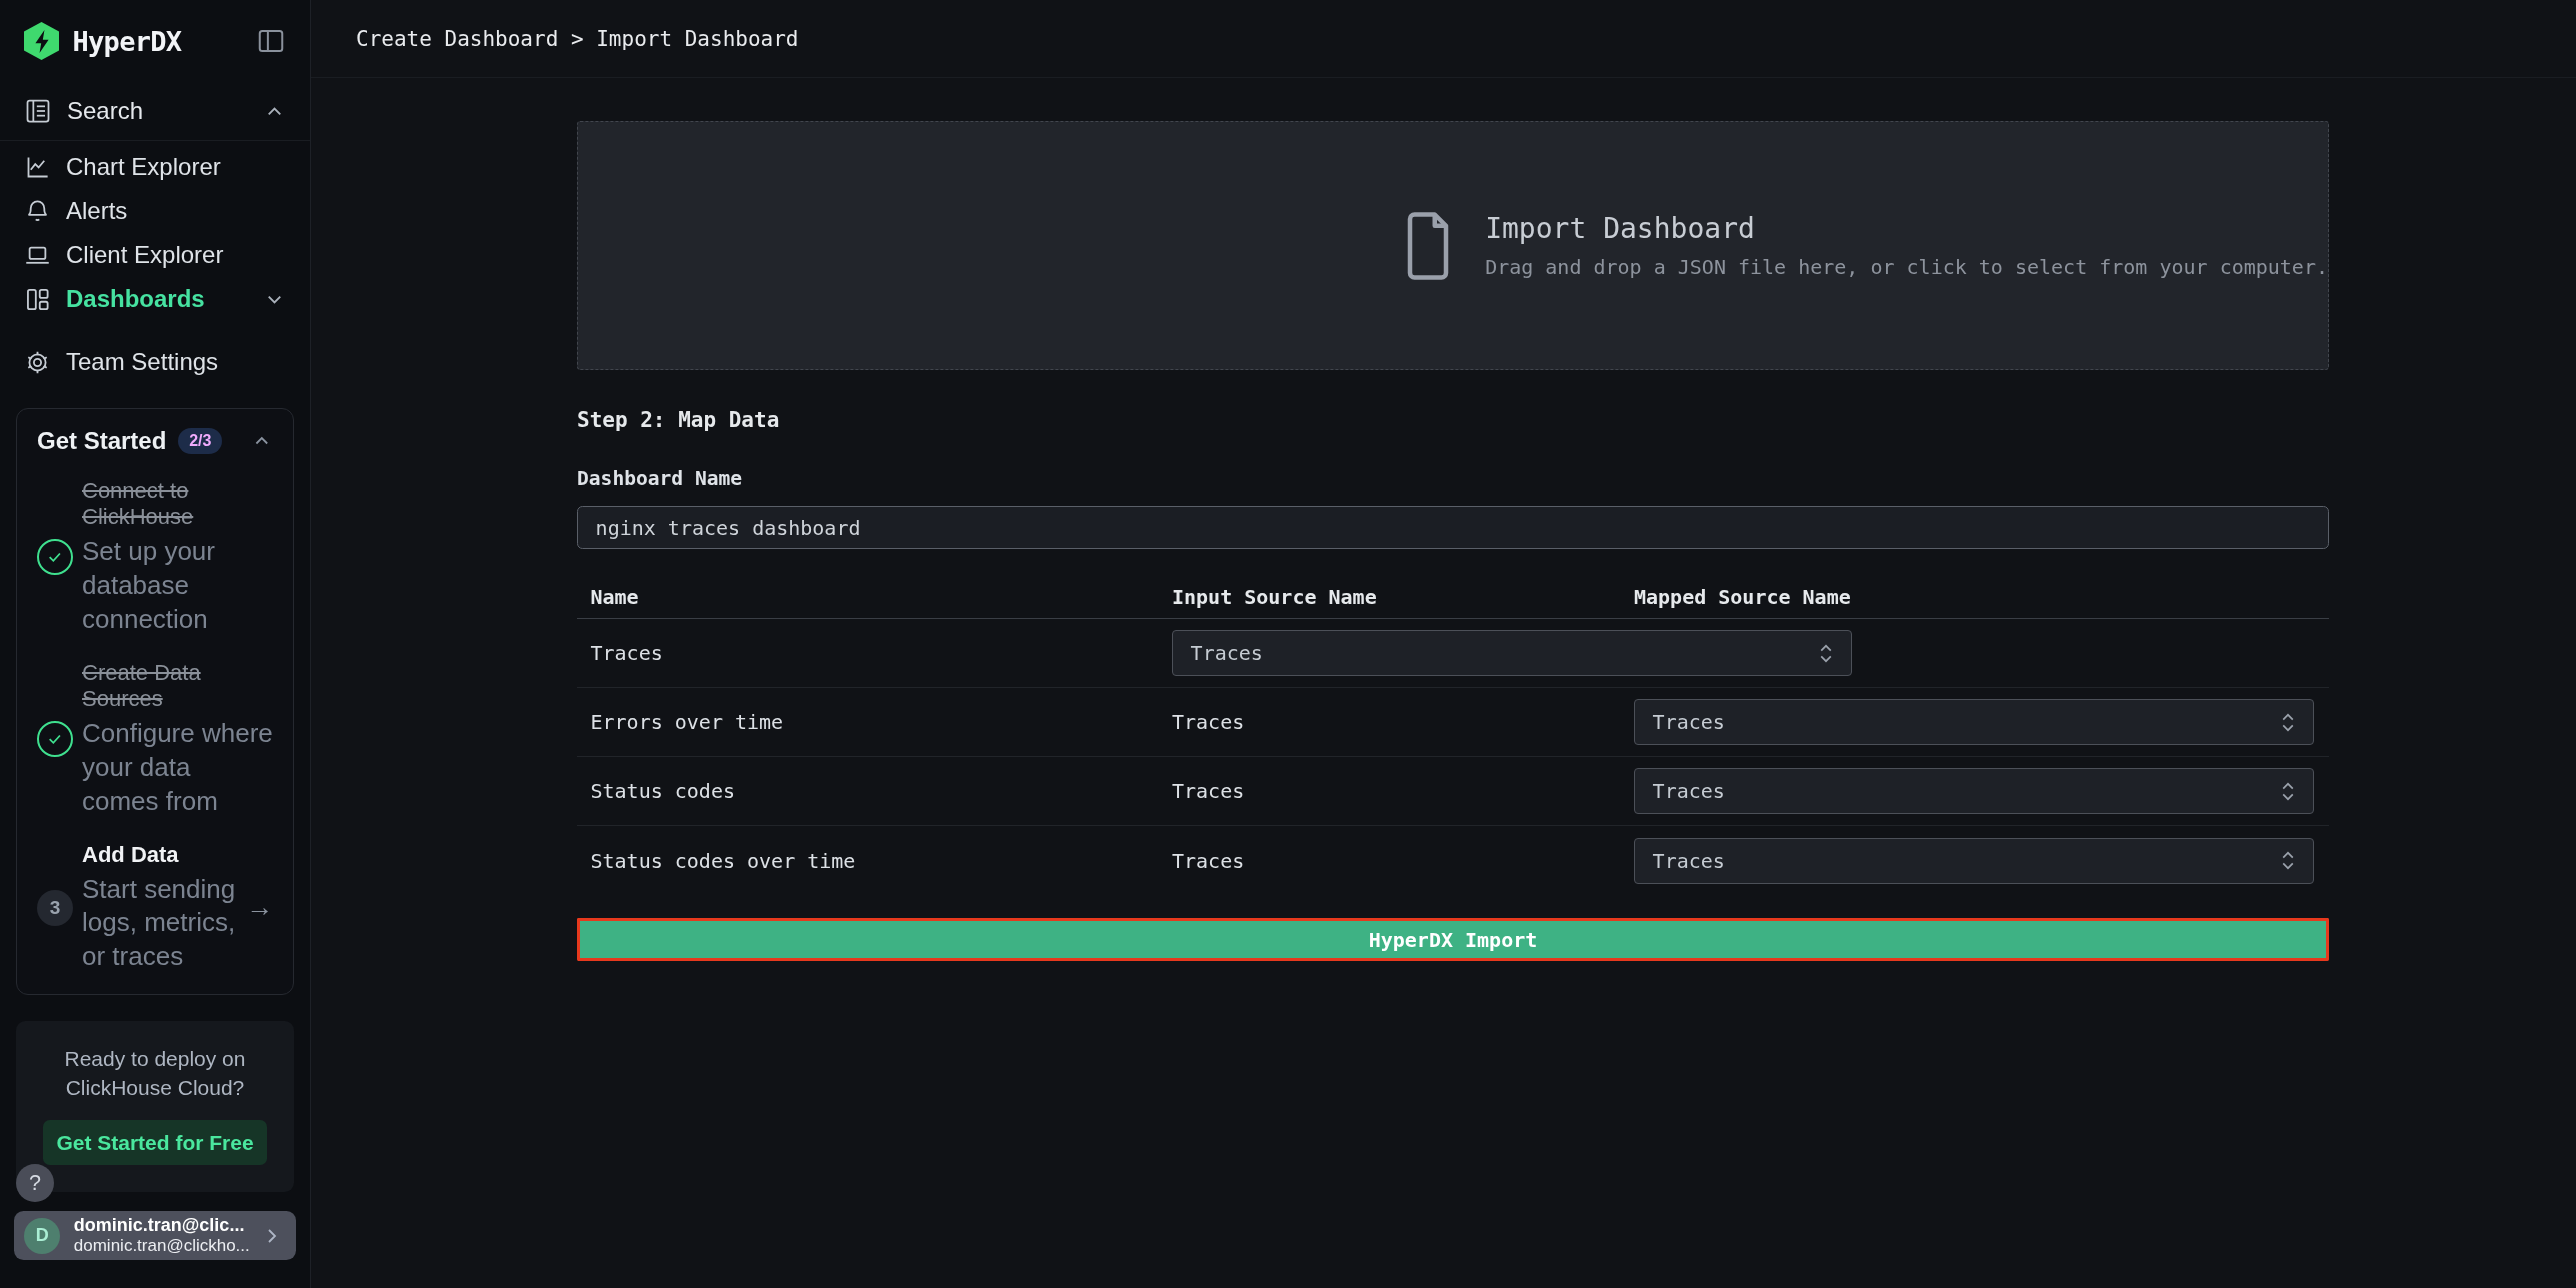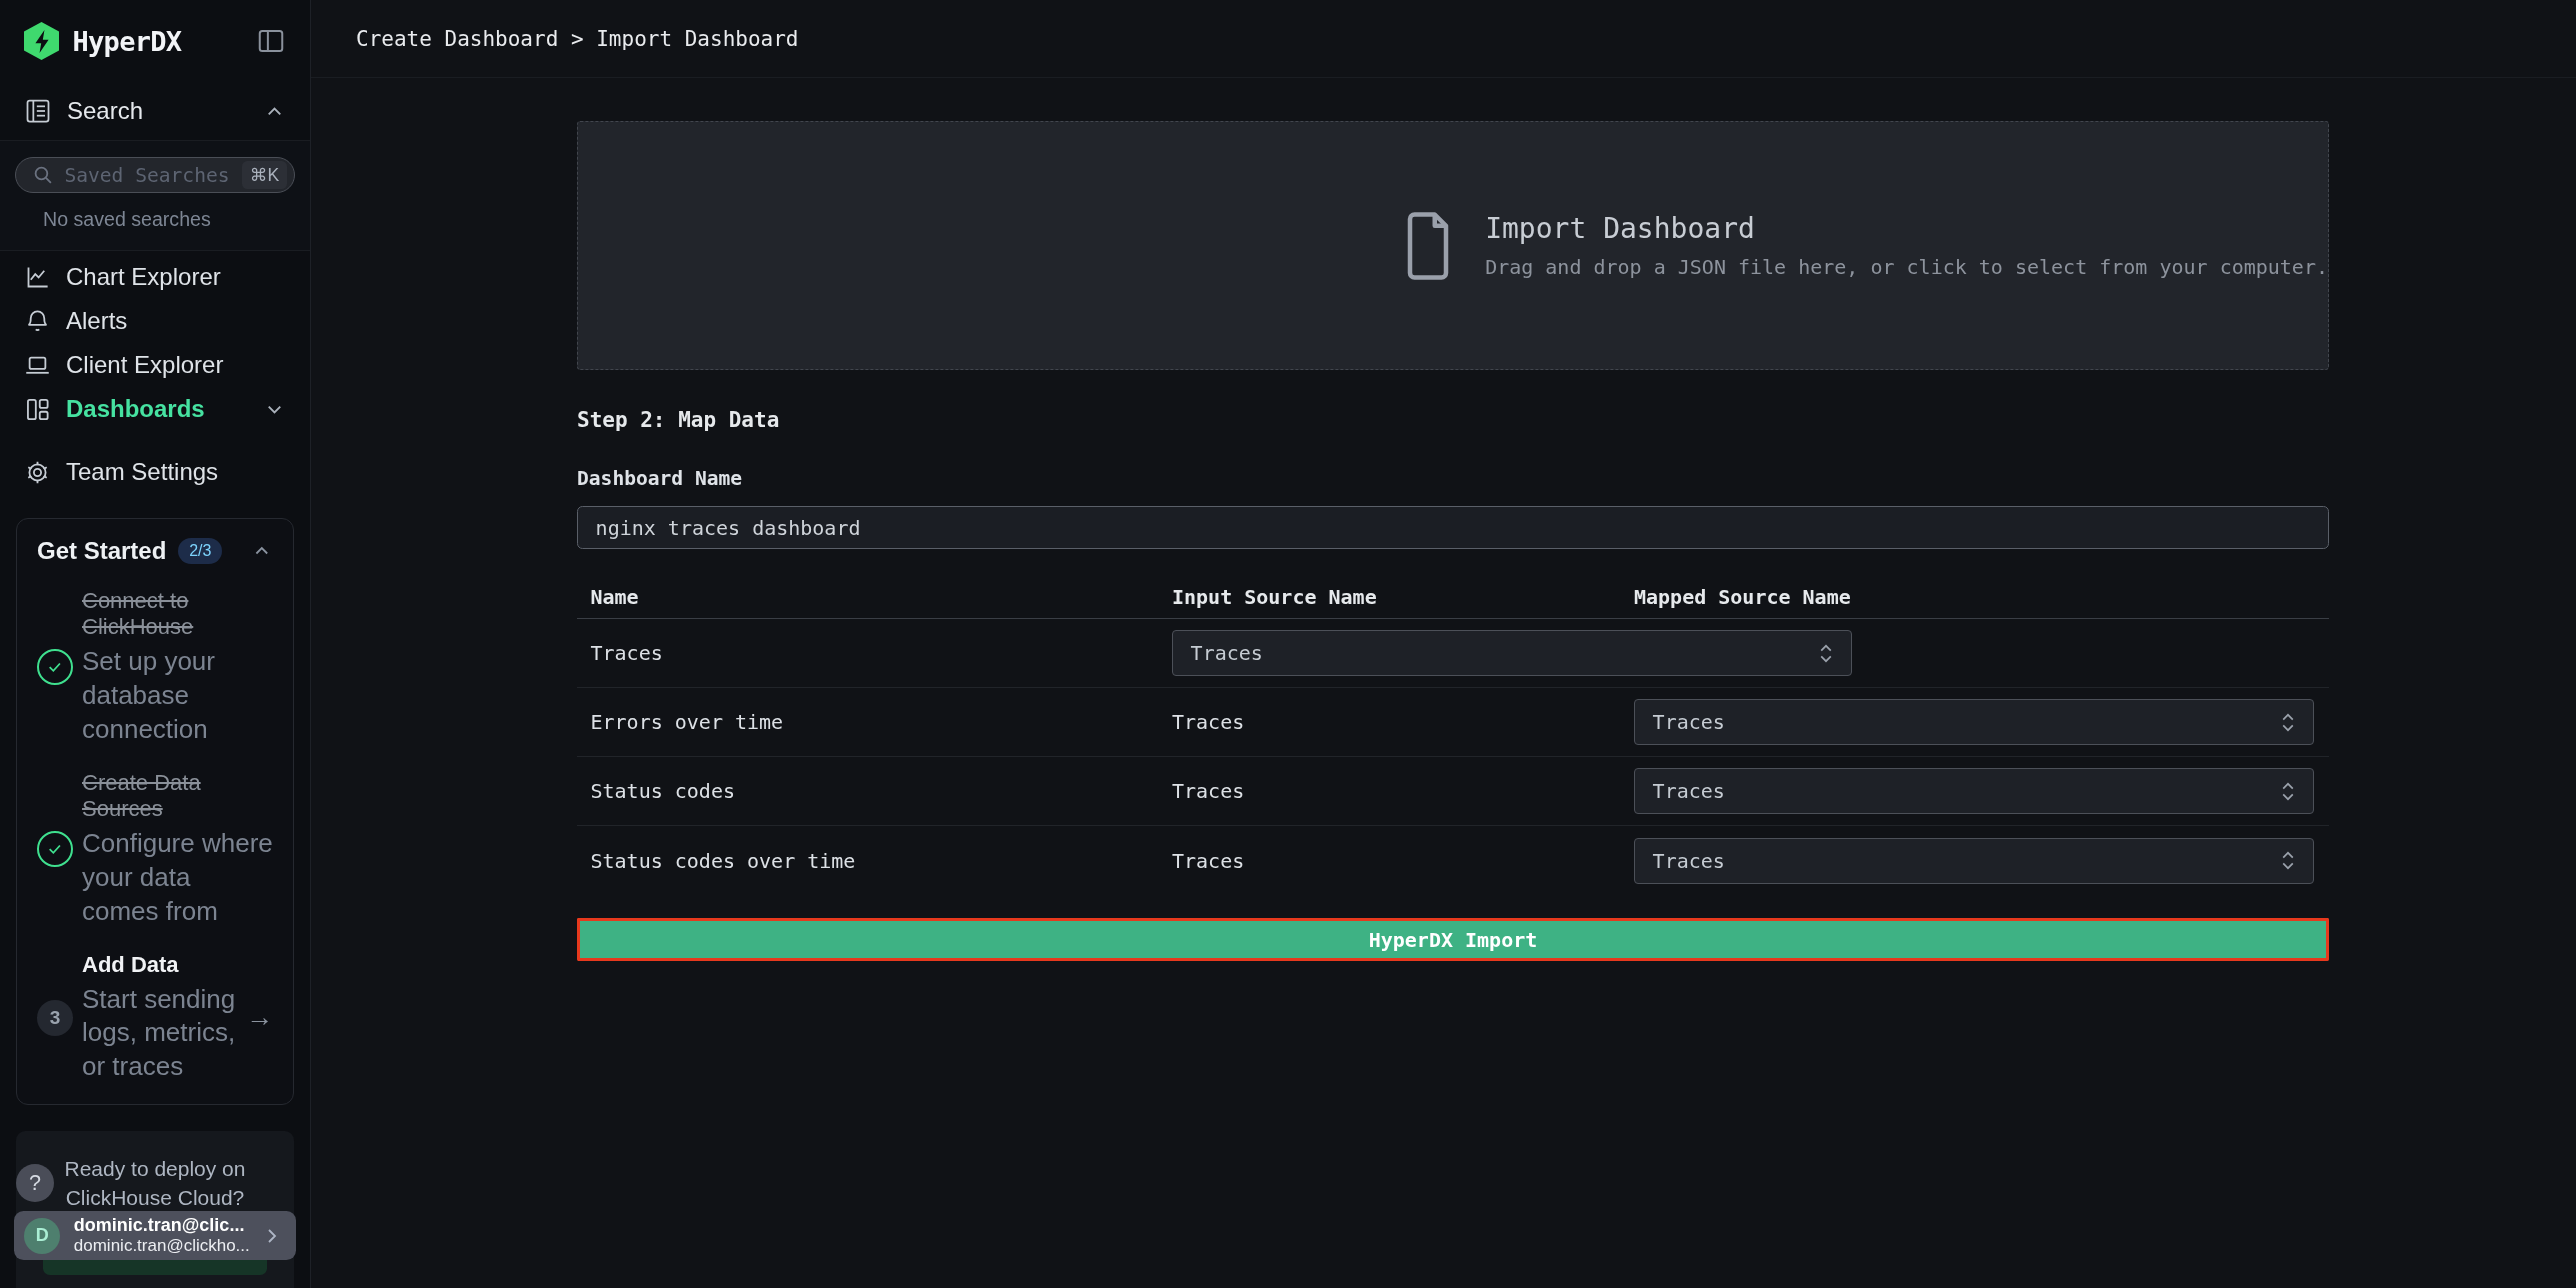--- a/index.html
+++ b/index.html
@@ -48,21 +48,21 @@
   .nav-item .chev { margin-left:auto; display:flex; }
   .nav-item.spaced { margin-top:19px; }
 
   .gs-card {
     margin:24px 16px 0 16px; border:1.4px solid #262930; border-radius:12px;
     padding:17.6px 20px 20px 20px; background:#0d0f14;
   }
   .gs-head { display:flex; align-items:center; }
   .gs-title { font-size:24px; font-weight:bold; color:#eef1f4; }
   .gs-badge {
-    margin-left:12px; background:#1d2c49; color:#7dd3fc; font-weight:normal;
+    margin-left:12px; background:#1d2c49; color:#f0abfc; font-weight:bold;
     font-size:16px; padding:4px 10.8px; border-radius:675px;
   }
   .gs-chev { margin-left:auto; display:flex; cursor:pointer; }
   .gs-item { display:flex; margin-top:23px; }
   .gs-icon-col { width:45px; flex:0 0 45px; display:flex; align-items:center; justify-content:flex-start; }
   .gs-check {
     width:36px; height:36px; border:2px solid #3fe08f; border-radius:50%;
     display:flex; align-items:center; justify-content:center;
   }
   .gs-num {
@@ -184,31 +184,20 @@
           <line x1="11" y1="16" x2="18" y2="16"></line>
       </svg>
       <span class="label">Search</span>
       <span class="chev">
         <svg width="23" height="23" viewBox="0 0 24 24" fill="none" stroke="#aab1bb" stroke-width="2">
             <polyline points="6,15 12,9 18,15"></polyline>
           </svg>
       </span>
     </div>
 
-    <div class="search-panel">
-      <div class="search-pill">
-        <svg width="21.6" height="21.6" viewBox="0 0 24 24" fill="none" stroke="#6b7280" stroke-width="2">
-          <circle cx="10.5" cy="10.5" r="6.5"></circle>
-            <line x1="15.5" y1="15.5" x2="21" y2="21"></line>
-        </svg>
-        <span class="ph">Saved Searches</span>
-        <span class="kbd">⌘K</span>
-      </div>
-      <div class="no-saved">No saved searches</div>
-    </div>
 
     <nav class="nav">
       <div class="nav-item">
         <svg width="27" height="27" viewBox="0 0 24 24" fill="none" stroke="#c6ccd4" stroke-width="1.6">
           <polyline points="4,3 4,20 21,20"></polyline>
             <polyline points="6,14 10,9 13,12 18,6"></polyline>
         </svg>
         <span class="nav-label">Chart Explorer</span>
       </div>
       <div class="nav-item">

